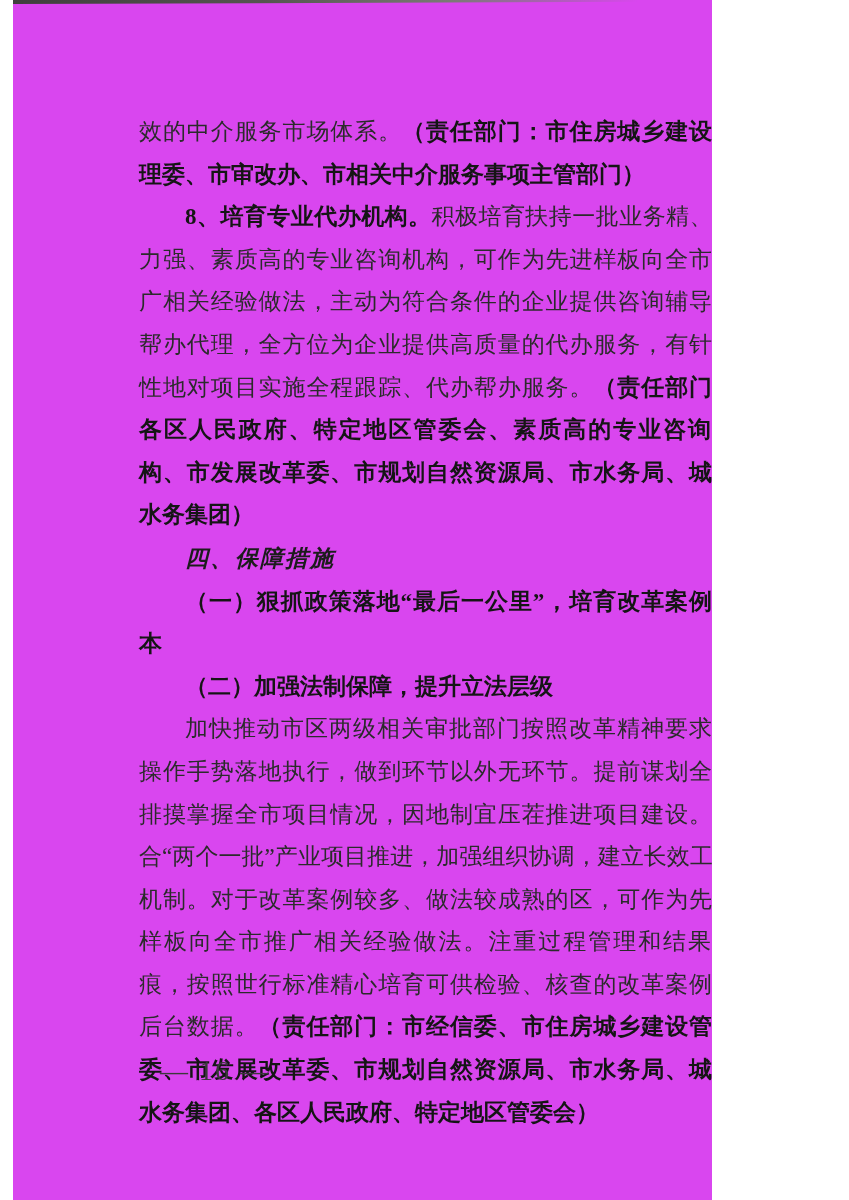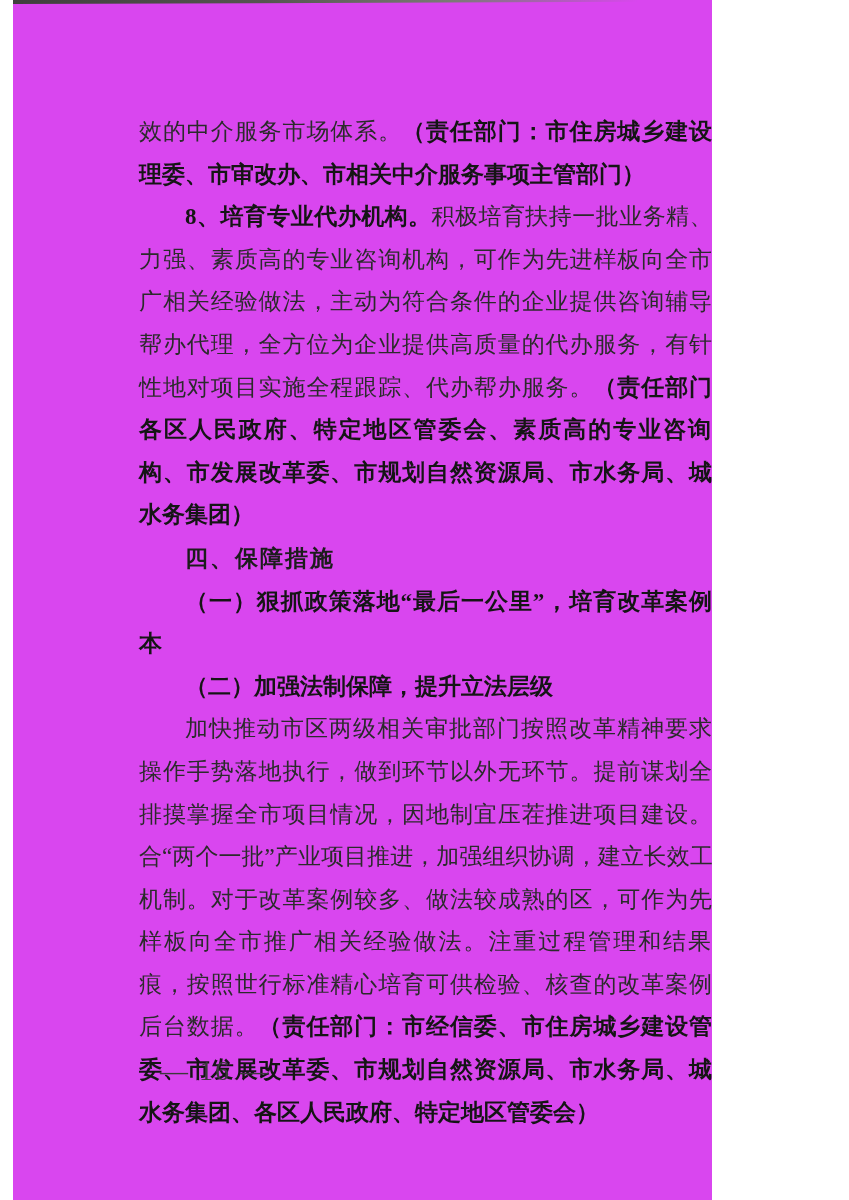--- a/index.html
+++ b/index.html
@@ -52,20 +52,21 @@
   }
   .seg-bold {
     font-weight: 700;
     color: #151515;
   }
   .para.heading .seg {
     font-family: "Liberation Sans", "DejaVu Sans", sans-serif;
     font-weight: 600;
     color: #1c1c1c;
     letter-spacing: 2px;
+    font-style: italic;
   }
   .footer-pagenum {
     position: absolute;
     left: 147px;
     top: 1050px;
     font-size: 28px;
     line-height: 42.6px;
     color: #3a3a3a;
     letter-spacing: 2px;
   }

